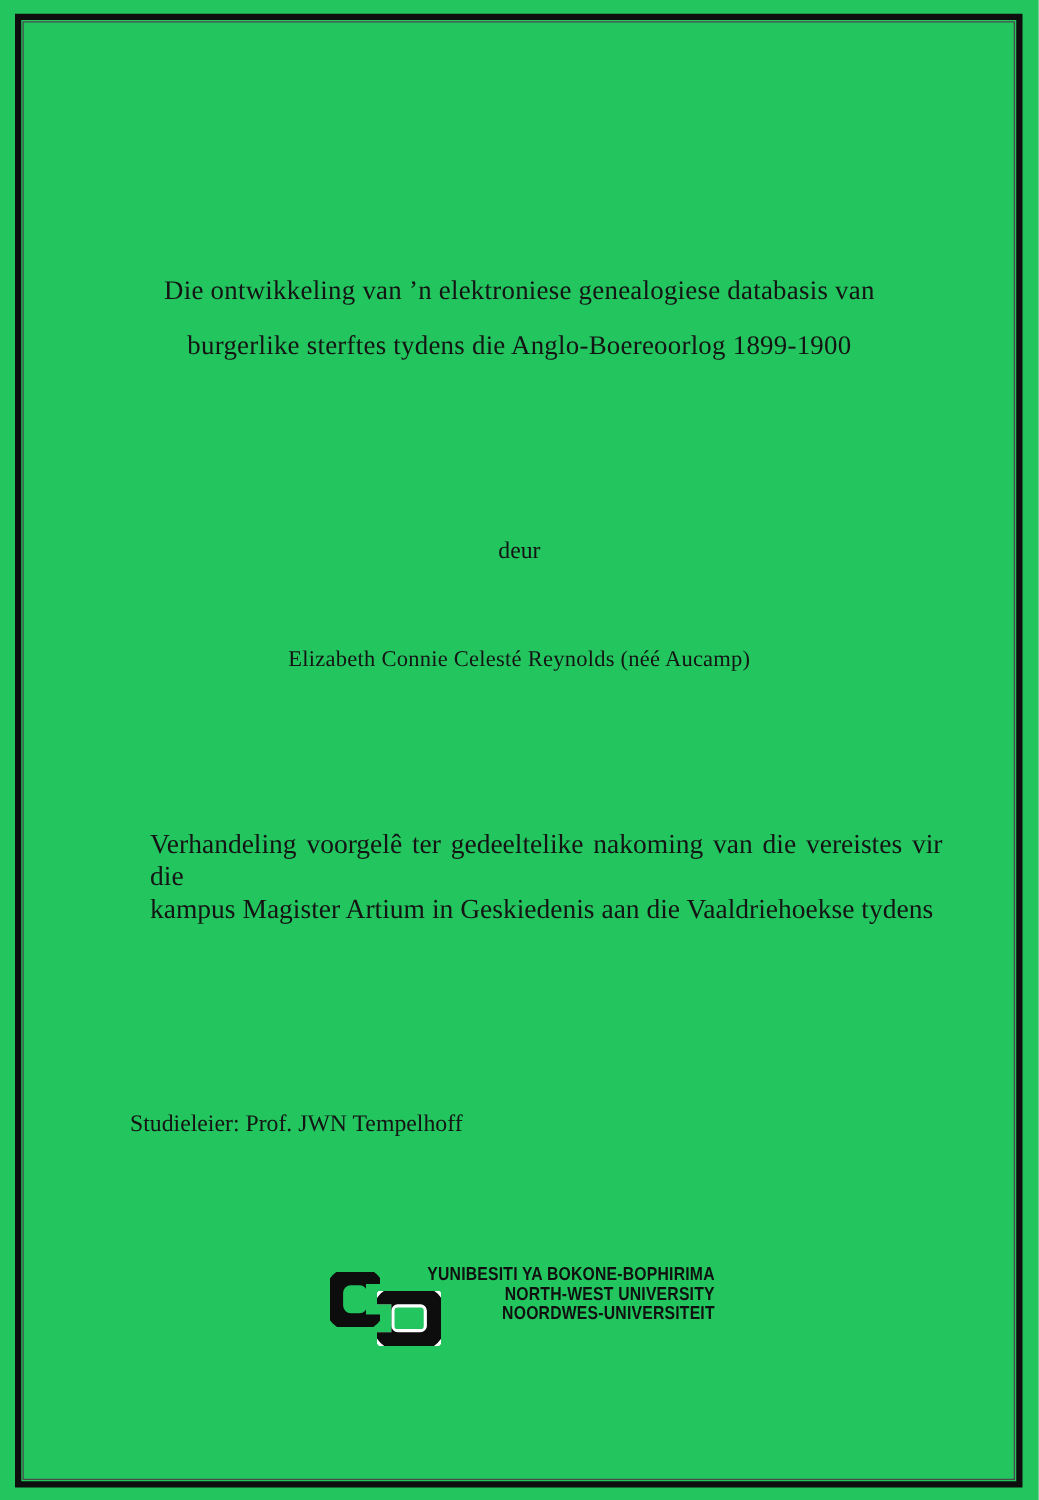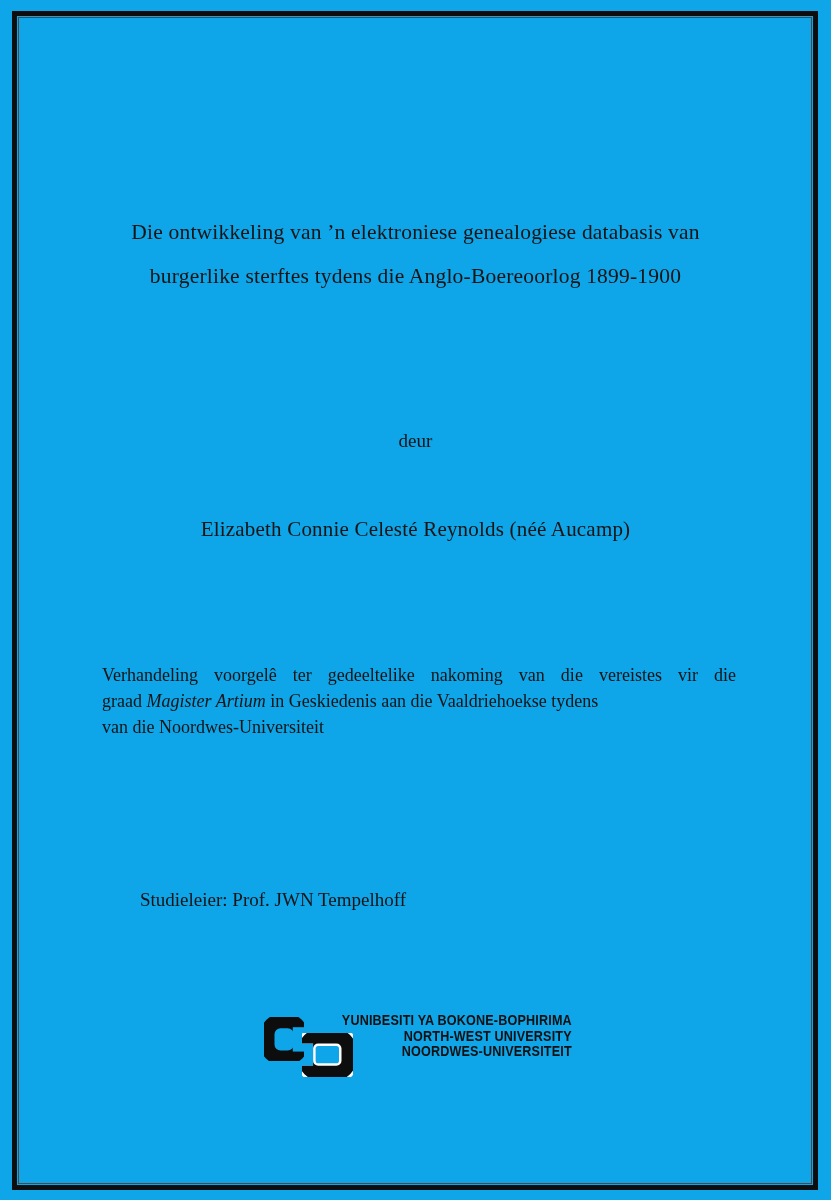--- a/index.html
+++ b/index.html
@@ -4,21 +4,21 @@
 <style>
   html, body {
     margin: 0;
     padding: 0;
     background: #e8e8e8;
   }
   .sheet {
     position: relative;
     width: 831px;
     height: 1200px;
-    background: #0ea5e9;
+    background: #22c55e;
     font-family: "Liberation Serif", serif;
     color: #141414;
     overflow: hidden;
   }
   .frame-outer {
     position: absolute;
     left: 12px;
     top: 11px;
     right: 13px;
     bottom: 10px;
@@ -46,45 +46,43 @@
     top: 430px;
     text-align: center;
     font-size: 19px;
   }
   .author {
     position: absolute;
     left: 0;
     right: 0;
     top: 517px;
     text-align: center;
-    font-size: 21px;
+    font-size: 18px;
     letter-spacing: 0.2px;
   }
   .submission {
     position: absolute;
-    left: 102px;
+    left: 120px;
     width: 634px;
     top: 662px;
-    font-size: 18px;
+    font-size: 22px;
     line-height: 26px;
   }
   .submission .just {
     text-align: justify;
     text-align-last: justify;
   }
   .submission .italic {
-    font-style: italic;
   }
   .supervisor-block {
     position: absolute;
     left: 104px;
     top: 886px;
     font-size: 19px;
     line-height: 27px;
-    margin-left: 36px;
   }
   .logo {
     position: absolute;
     left: 258px;
     top: 1010px;
     width: 320px;
     height: 75px;
   }
   .logo-mark {
     position: absolute;
@@ -122,22 +120,21 @@
     <div>Die ontwikkeling van ’n elektroniese genealogiese databasis van</div>
     <div>burgerlike sterftes tydens die Anglo-Boereoorlog 1899-1900</div>
   </div>
 
   <div class="byline">deur</div>
 
   <div class="author">Elizabeth Connie Celesté Reynolds (néé Aucamp)</div>
 
   <div class="submission">
     <div class="just">Verhandeling voorgelê ter gedeeltelike nakoming van die vereistes vir die</div>
-    <div><span>graad </span><span class="italic">Magister Artium</span><span> in Geskiedenis aan die Vaaldriehoekse tydens</span></div>
-    <div>van die Noordwes-Universiteit</div>
+    <div><span>kampus </span><span class="italic">Magister Artium</span><span> in Geskiedenis aan die Vaaldriehoekse tydens</span></div>
   </div>
 
   <div class="supervisor-block">
     <div>Studieleier: Prof. JWN Tempelhoff</div>
   </div>
 
   <div class="logo">
     <svg class="logo-mark" viewBox="0 0 94 65" xmlns="http://www.w3.org/2000/svg" aria-hidden="true">
       <defs>
         <mask id="gapL">

